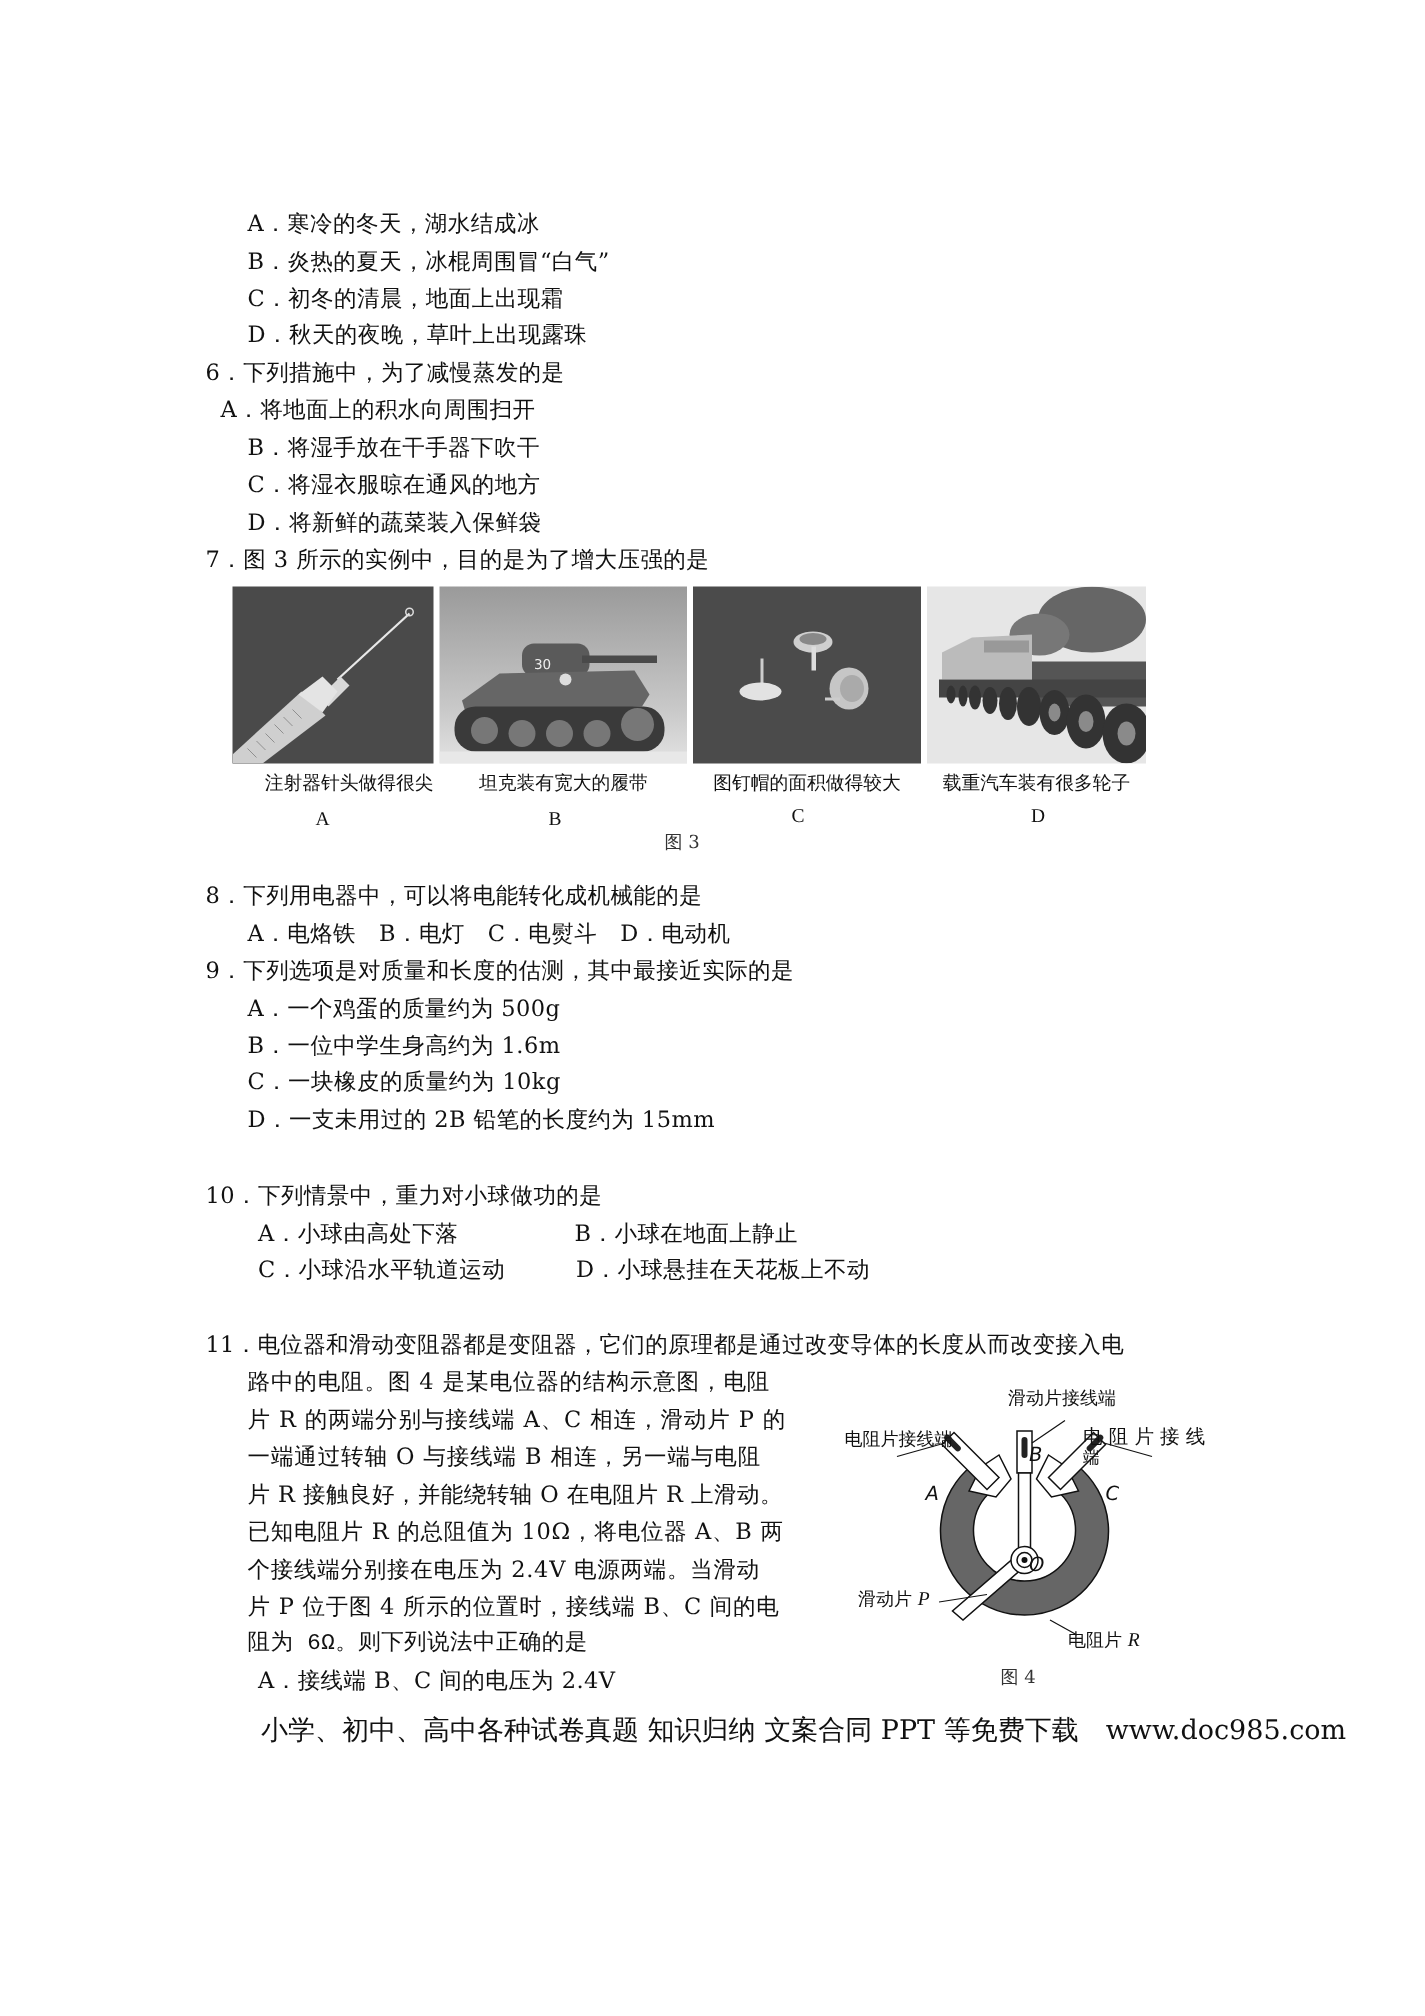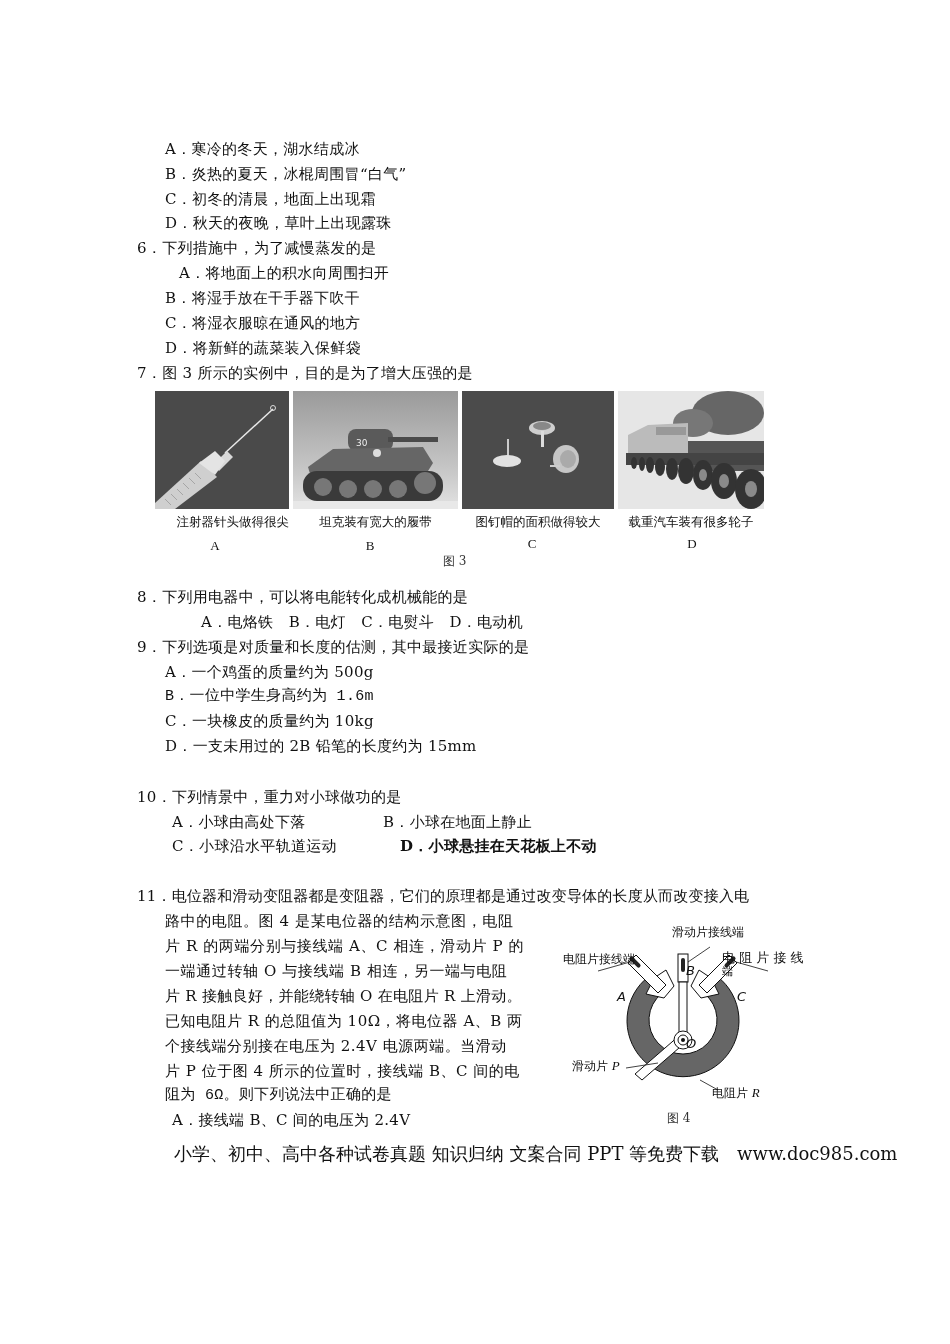--- a/index.html
+++ b/index.html
@@ -15,21 +15,21 @@
 </style>
 </head>
 <body>
 
 <div class="line" style="left:165px;top:139px;"><span>A．</span><span>寒冷的冬天，湖水结成冰</span></div>
 <div class="line" style="left:165px;top:164px;"><span>B．</span><span>炎热的夏天，冰棍周围冒“白气”</span></div>
 <div class="line" style="left:165px;top:189px;"><span>C．</span><span>初冬的清晨，地面上出现霜</span></div>
 <div class="line" style="left:165px;top:213px;"><span>D．</span><span>秋天的夜晚，草叶上出现露珠</span></div>
 
 <div class="line" style="left:137px;top:238px;">6．下列措施中，为了减慢蒸发的是</div>
-<div class="line" style="left:179px;top:263px;"><span>A．</span><span>将地面上的积水向周围扫开</span></div>
+<div class="line" style="left:147px;top:263px;"><span>A．</span><span>将地面上的积水向周围扫开</span></div>
 <div class="line" style="left:165px;top:288px;"><span>B．</span><span>将湿手放在干手器下吹干</span></div>
 <div class="line" style="left:165px;top:313px;"><span>C．</span><span>将湿衣服晾在通风的地方</span></div>
 <div class="line" style="left:165px;top:338px;"><span>D．</span><span>将新鲜的蔬菜装入保鲜袋</span></div>
 
 <div class="line" style="left:137px;top:363px;">7．图 3 所示的实例中，目的是为了增大压强的是</div>
 
 <div class="img" style="left:155px;top:391px;width:134px;height:118px;background:#4a4a4a;">
   <svg width="134" height="118" viewBox="0 0 134 118">
     <line x1="70" y1="62" x2="118" y2="18" stroke="#e8e8e8" stroke-width="1.5"></line>
     <circle cx="118" cy="17" r="2.5" fill="none" stroke="#ddd" stroke-width="1"></circle>
@@ -111,33 +111,33 @@
 <div class="cap" style="left:458px;top:514px;width:160px;">图钉帽的面积做得较大</div>
 <div class="cap" style="left:618px;top:514px;width:146px;">载重汽车装有很多轮子</div>
 
 <div class="letter" style="left:155px;top:538px;width:120px;">A</div>
 <div class="letter" style="left:310px;top:538px;width:120px;">B</div>
 <div class="letter" style="left:472px;top:536px;width:120px;">C</div>
 <div class="letter" style="left:632px;top:536px;width:120px;">D</div>
 <div class="fig-label" style="left:443px;top:553px;">图 3</div>
 
 <div class="line" style="left:137px;top:587px;">8．下列用电器中，可以将电能转化成机械能的是</div>
-<div class="line" style="left:165px;top:612px;word-spacing:4px;margin-left:36px;">A．电烙铁　B．电灯　C．电熨斗　D．电动机</div>
+<div class="line" style="left:165px;top:612px;word-spacing:4px;">A．电烙铁　B．电灯　C．电熨斗　D．电动机</div>
 
 <div class="line" style="left:137px;top:637px;">9．下列选项是对质量和长度的估测，其中最接近实际的是</div>
 <div class="line" style="left:165px;top:662px;"><span>A．</span><span>一个鸡蛋的质量约为 500g</span></div>
-<div class="line" style="left:165px;top:687px;font-family:Liberation Mono, monospace;"><span>B．</span><span>一位中学生身高约为 1.6m</span></div>
+<div class="line" style="left:165px;top:687px;"><span>B．</span><span>一位中学生身高约为 1.6m</span></div>
 <div class="line" style="left:165px;top:711px;"><span>C．</span><span>一块橡皮的质量约为 10kg</span></div>
 <div class="line" style="left:165px;top:736px;"><span>D．</span><span>一支未用过的 2B 铅笔的长度约为 15mm</span></div>
 
 <div class="line" style="left:137px;top:787px;">10．下列情景中，重力对小球做功的是</div>
 <div class="line" style="left:172px;top:812px;"><span>A．</span><span>小球由高处下落</span></div>
 <div class="line" style="left:383px;top:812px;"><span>B．</span><span>小球在地面上静止</span></div>
 <div class="line" style="left:172px;top:836px;"><span>C．</span><span>小球沿水平轨道运动</span></div>
-<div class="line" style="left:400px;top:836px;font-weight:bold;"><span>D．</span><span>小球悬挂在天花板上不动</span></div>
+<div class="line" style="left:384px;top:836px;"><span>D．</span><span>小球悬挂在天花板上不动</span></div>
 
 <div class="line" style="left:137px;top:886px;letter-spacing:0.2px;">11．电位器和滑动变阻器都是变阻器，它们的原理都是通过改变导体的长度从而改变接入电</div>
 <div class="line" style="left:165px;top:911px;letter-spacing:0.6px;">路中的电阻。图 4 是某电位器的结构示意图，电阻</div>
 <div class="line" style="left:165px;top:936px;letter-spacing:0.6px;text-align:center;">片 R 的两端分别与接线端 A、C 相连，滑动片 P 的</div>
 <div class="line" style="left:165px;top:961px;letter-spacing:0.6px;">一端通过转轴 O 与接线端 B 相连，另一端与电阻</div>
 <div class="line" style="left:165px;top:986px;letter-spacing:0.3px;">片 R 接触良好，并能绕转轴 O 在电阻片 R 上滑动。</div>
 <div class="line" style="left:165px;top:1011px;letter-spacing:0.5px;">已知电阻片 R 的总阻值为 10Ω，将电位器 A、B 两</div>
 <div class="line" style="left:165px;top:1036px;letter-spacing:0.5px;">个接线端分别接在电压为 2.4V 电源两端。当滑动</div>
 <div class="line" style="left:165px;top:1061px;letter-spacing:0.5px;">片 P 位于图 4 所示的位置时，接线端 B、C 间的电</div>
 <div class="line" style="left:165px;top:1086px;font-family:Liberation Mono, monospace;">阻为 6Ω。则下列说法中正确的是</div>

